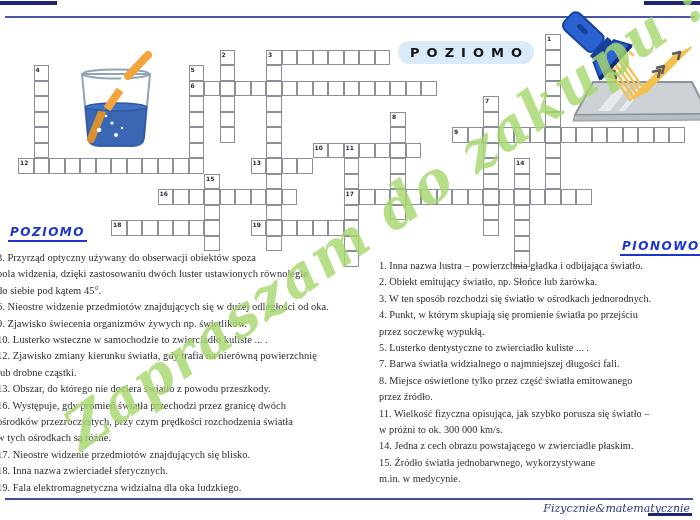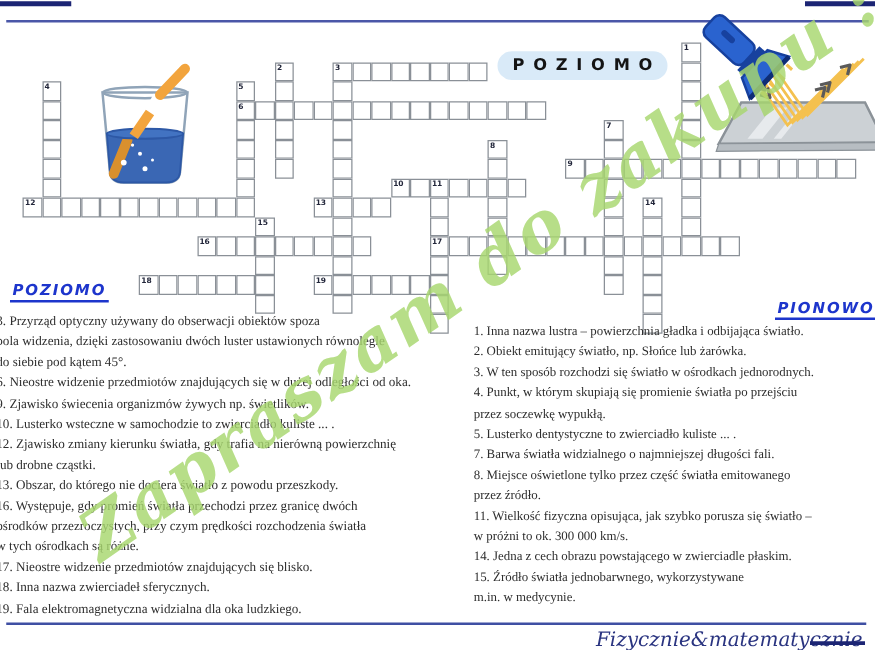--- a/index.html
+++ b/index.html
@@ -7,21 +7,21 @@
        font-family:"Liberation Serif",serif;}
   .abs{position:absolute;}
   
   .bar{background:#1c2574;}
   .bar-tl{left:0;top:1px;width:57px;height:4px;}
   .bar-tr{left:644px;top:1px;width:56px;height:4px;}
   .bar-br{left:648px;top:513px;width:44px;height:3px;}
   .rule-top{left:5px;top:16px;width:690px;height:0;border-top:2px solid #4a57a8;}
   .rule-bottom{left:5px;top:498px;width:688px;height:0;border-top:2px solid #3f4fa3;}
   .footer-brand{left:390px;top:502px;width:300px;text-align:right;
-       font-style:italic;font-size:16px;color:#2a3480;font-family:"DejaVu Serif",serif;}
+       font-style:italic;font-size:11px;color:#2a3480;font-family:"DejaVu Serif",serif;}
   
   .title-box{left:398px;top:41px;width:136px;height:23px;background:#d9eaf8;border-radius:12px;
        display:flex;align-items:center;justify-content:center;}
   .title-box span{font-family:"DejaVu Sans",sans-serif;font-weight:bold;font-size:13px;
        letter-spacing:7px;color:#141414;text-indent:7px;}
   
   #grid .cell{position:absolute;box-sizing:border-box;border:1px solid #8a9097;background:#fff;}
   #grid .cellnum{position:absolute;top:0;left:1px;font:bold 6px "DejaVu Sans",sans-serif;color:#22263a;}
   
   .sec-head{font-family:"DejaVu Sans",sans-serif;font-weight:bold;font-style:italic;

